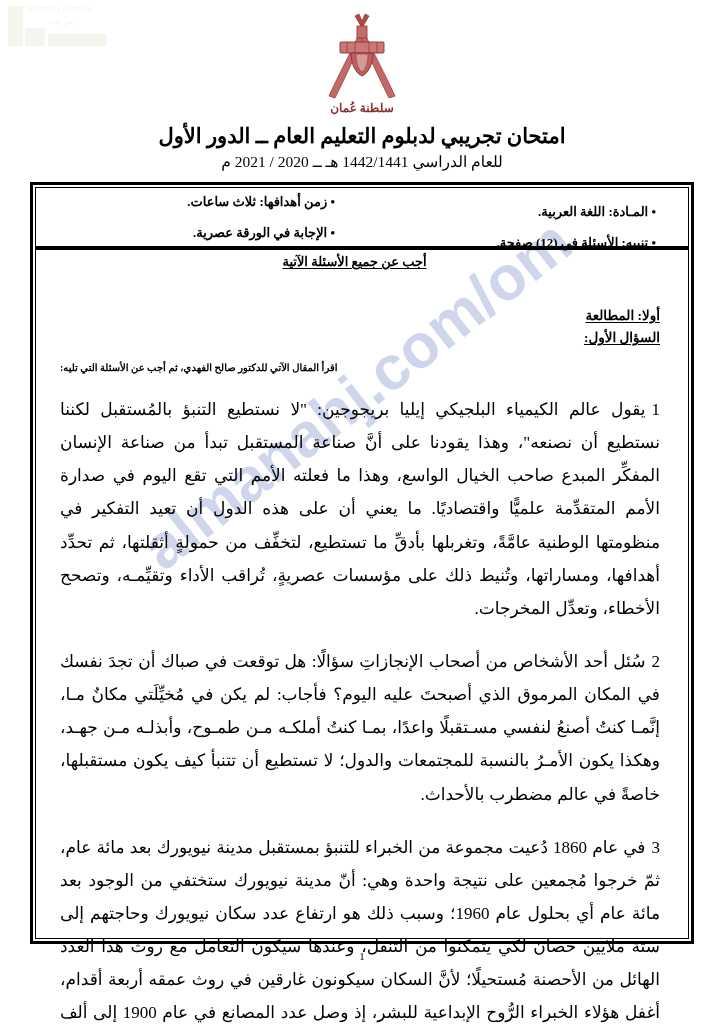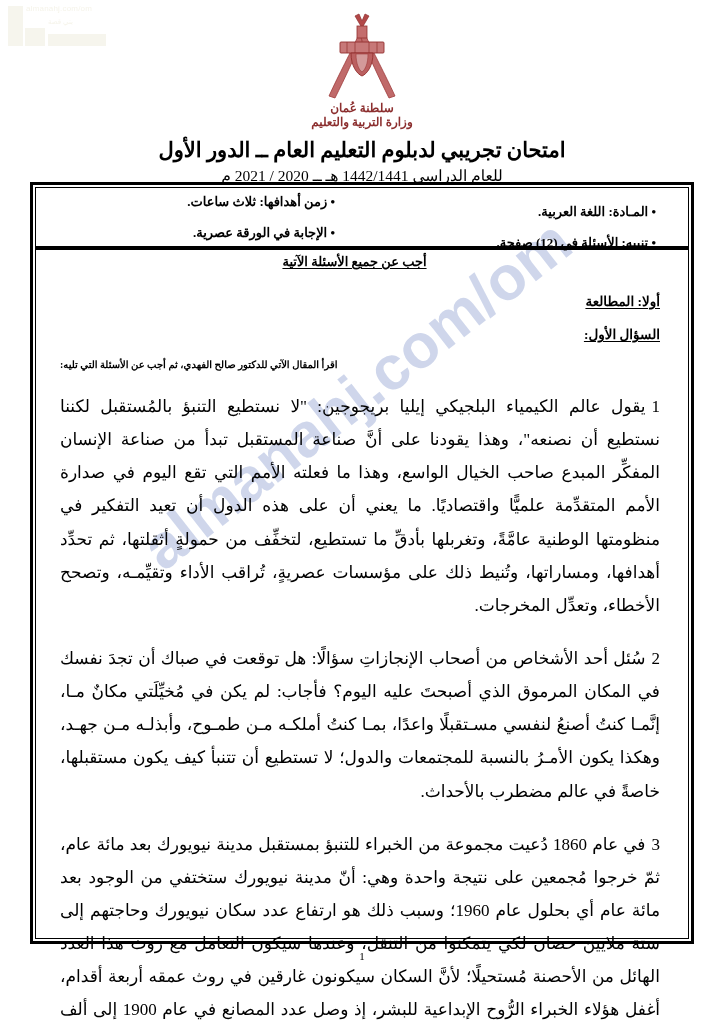--- a/index.html
+++ b/index.html
@@ -189,32 +189,32 @@
     top: 96px;
     bottom: 3px;
     padding: 10px 28px 0 24px;
     box-sizing: border-box;
   }
 
   .sec-heading {
     font-size: 13.5px;
     font-weight: bold;
     text-align: right;
-    margin: 2px 0 0 0;
+    margin: 16px 0 0 0;
     font-family: "Liberation Serif", serif;
   }
   .sec-heading span {
     text-decoration: underline;
     text-underline-offset: 2px;
   }
   .q-heading {
     font-size: 13.5px;
     font-weight: bold;
     text-align: right;
-    margin: 16px 0 0 0;
+    margin: 5px 0 0 0;
     font-family: "Liberation Serif", serif;
   }
   .q-heading span {
     text-decoration: underline;
     text-underline-offset: 2px;
   }
 
   .prompt {
     margin-top: 16px;
     text-align: left;
@@ -282,21 +282,20 @@
         <line x1="70" y1="34" x2="70" y2="45" stroke="#93302f" stroke-width="0.7"></line>
         <line x1="78" y1="34" x2="78" y2="45" stroke="#93302f" stroke-width="0.7"></line>
 
         <path d="M52 45 C 52 58, 58 66, 63 68 C 68 66, 74 58, 74 45 Z" fill="#bb6060" stroke="#93302f" stroke-width="0.9"></path>
         <path d="M57 46 C 57 56, 60 62, 63 64 C 66 62, 69 56, 69 46 Z" fill="#d39a9a" stroke="#9e3b3b" stroke-width="0.6"></path>
       </g>
     </svg>
   </div>
   <div class="emblem-caption">
     <div>سلطنة عُمان</div>
-    <div>وزارة التربية والتعليم</div>
   </div>
 
   <div class="exam-title">امتحان تجريبي لدبلوم التعليم العام ــ الدور الأول</div>
   <div class="exam-year">للعام الدراسي 1442/1441 هـ ــ 2020 / 2021 م</div>
 </div>
 
 <div class="frame">
   <div class="frame-inner"></div>
 
   <div class="info-band">

